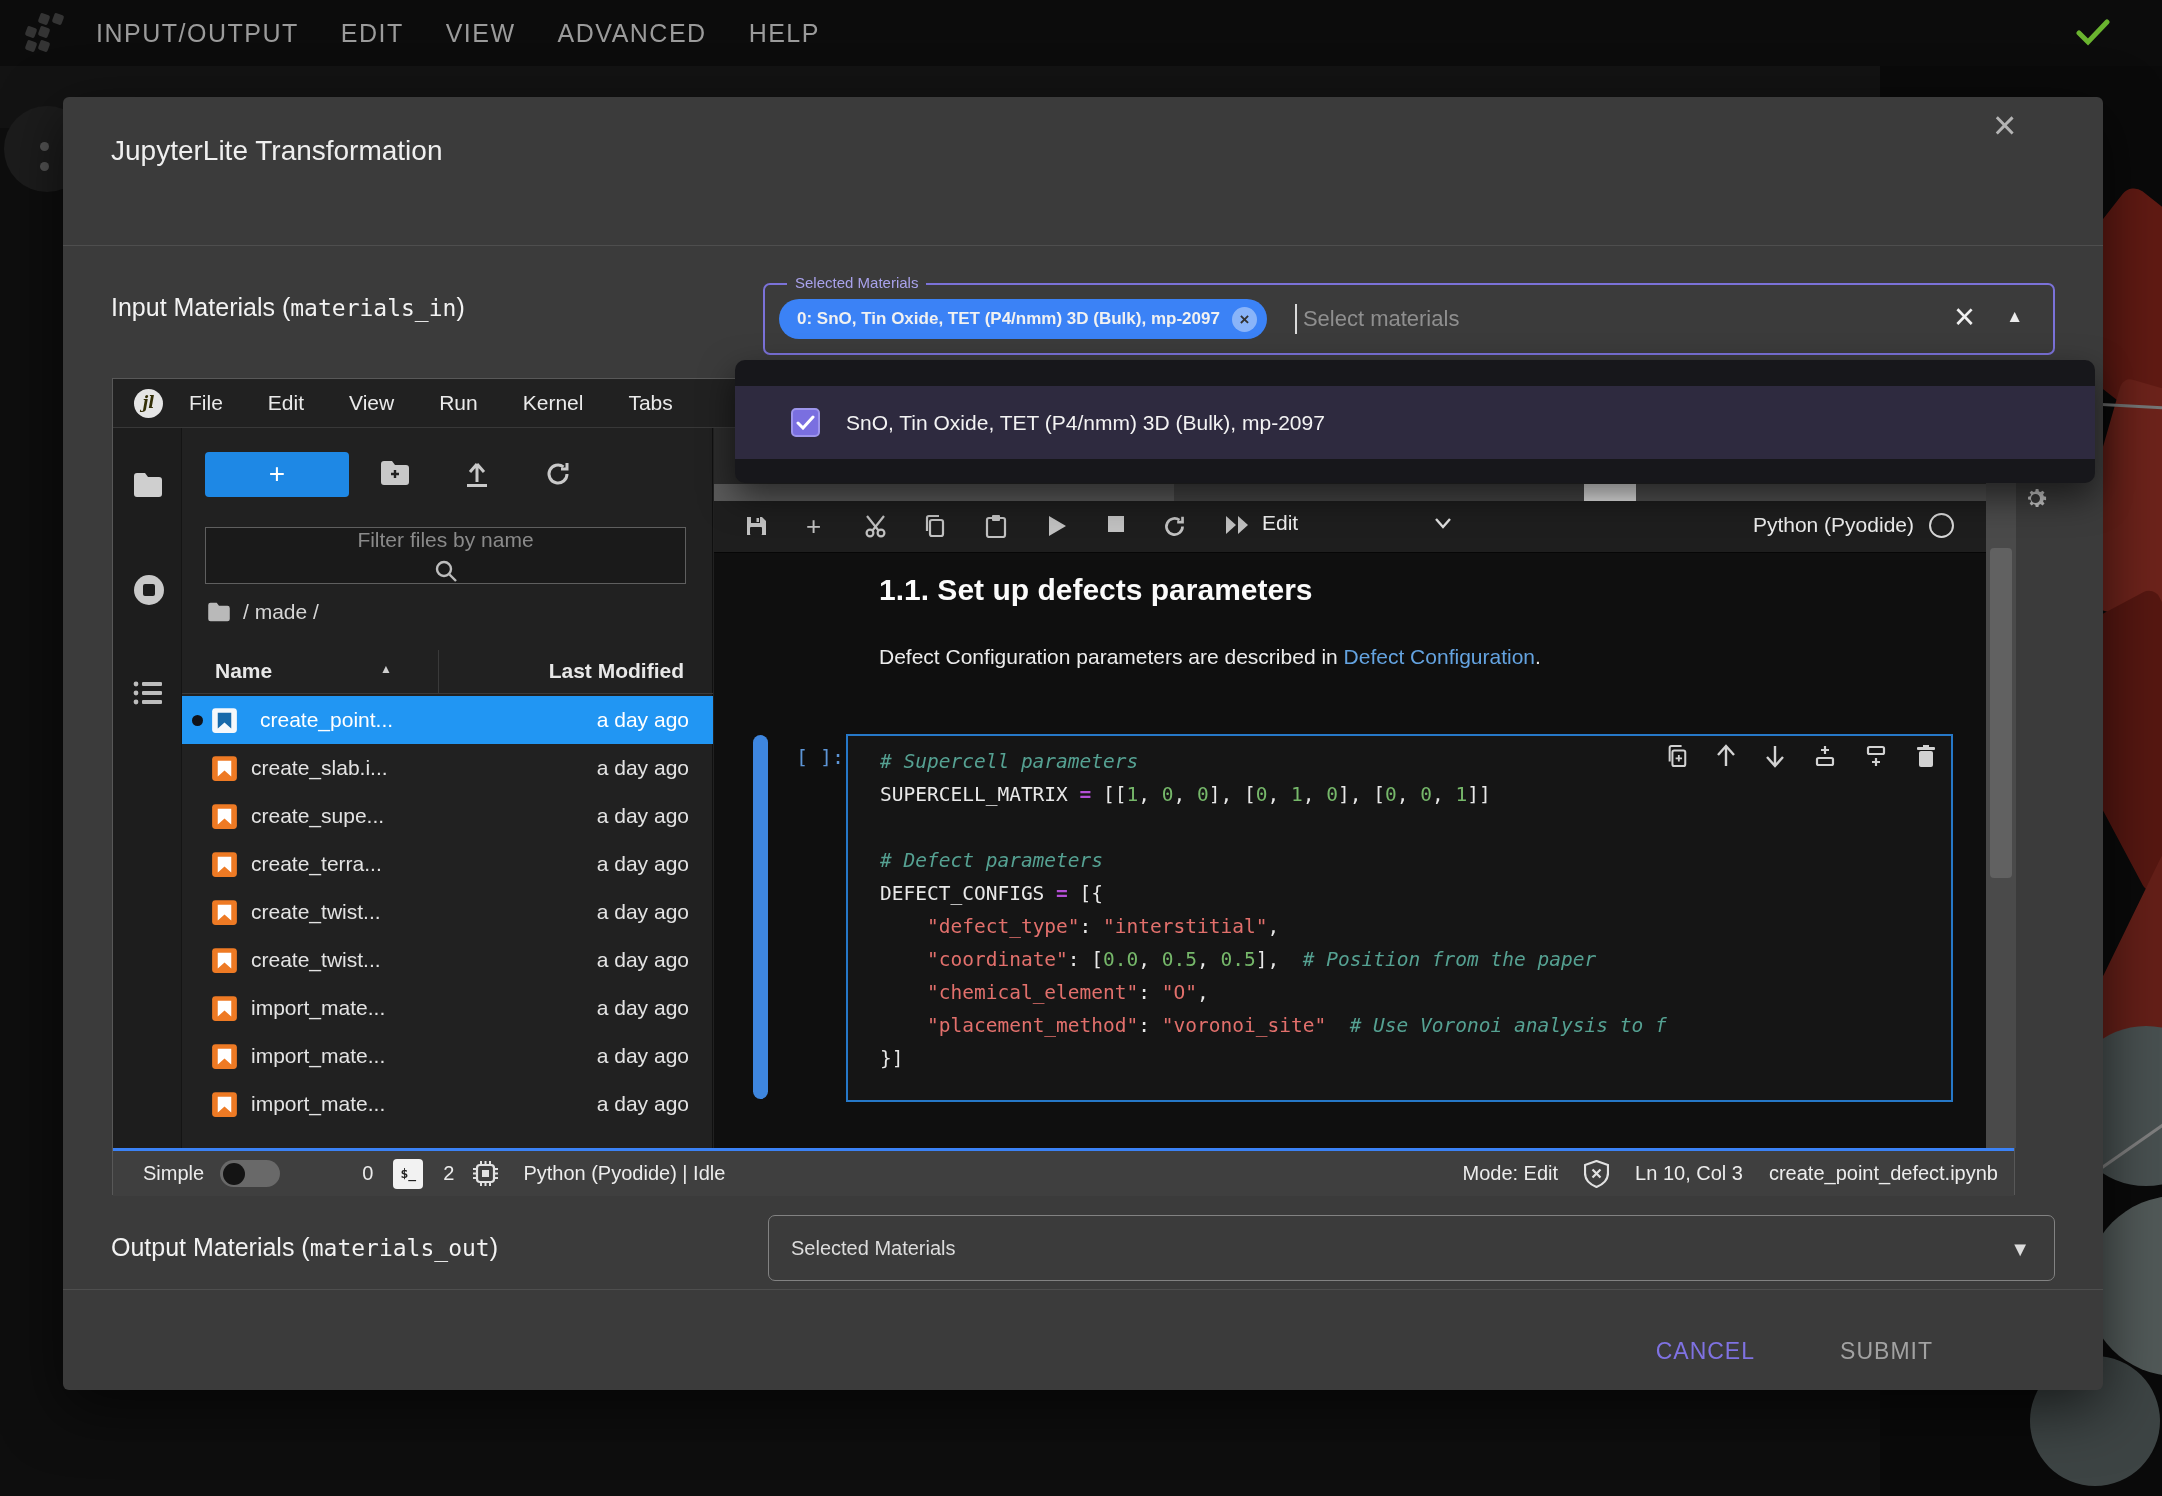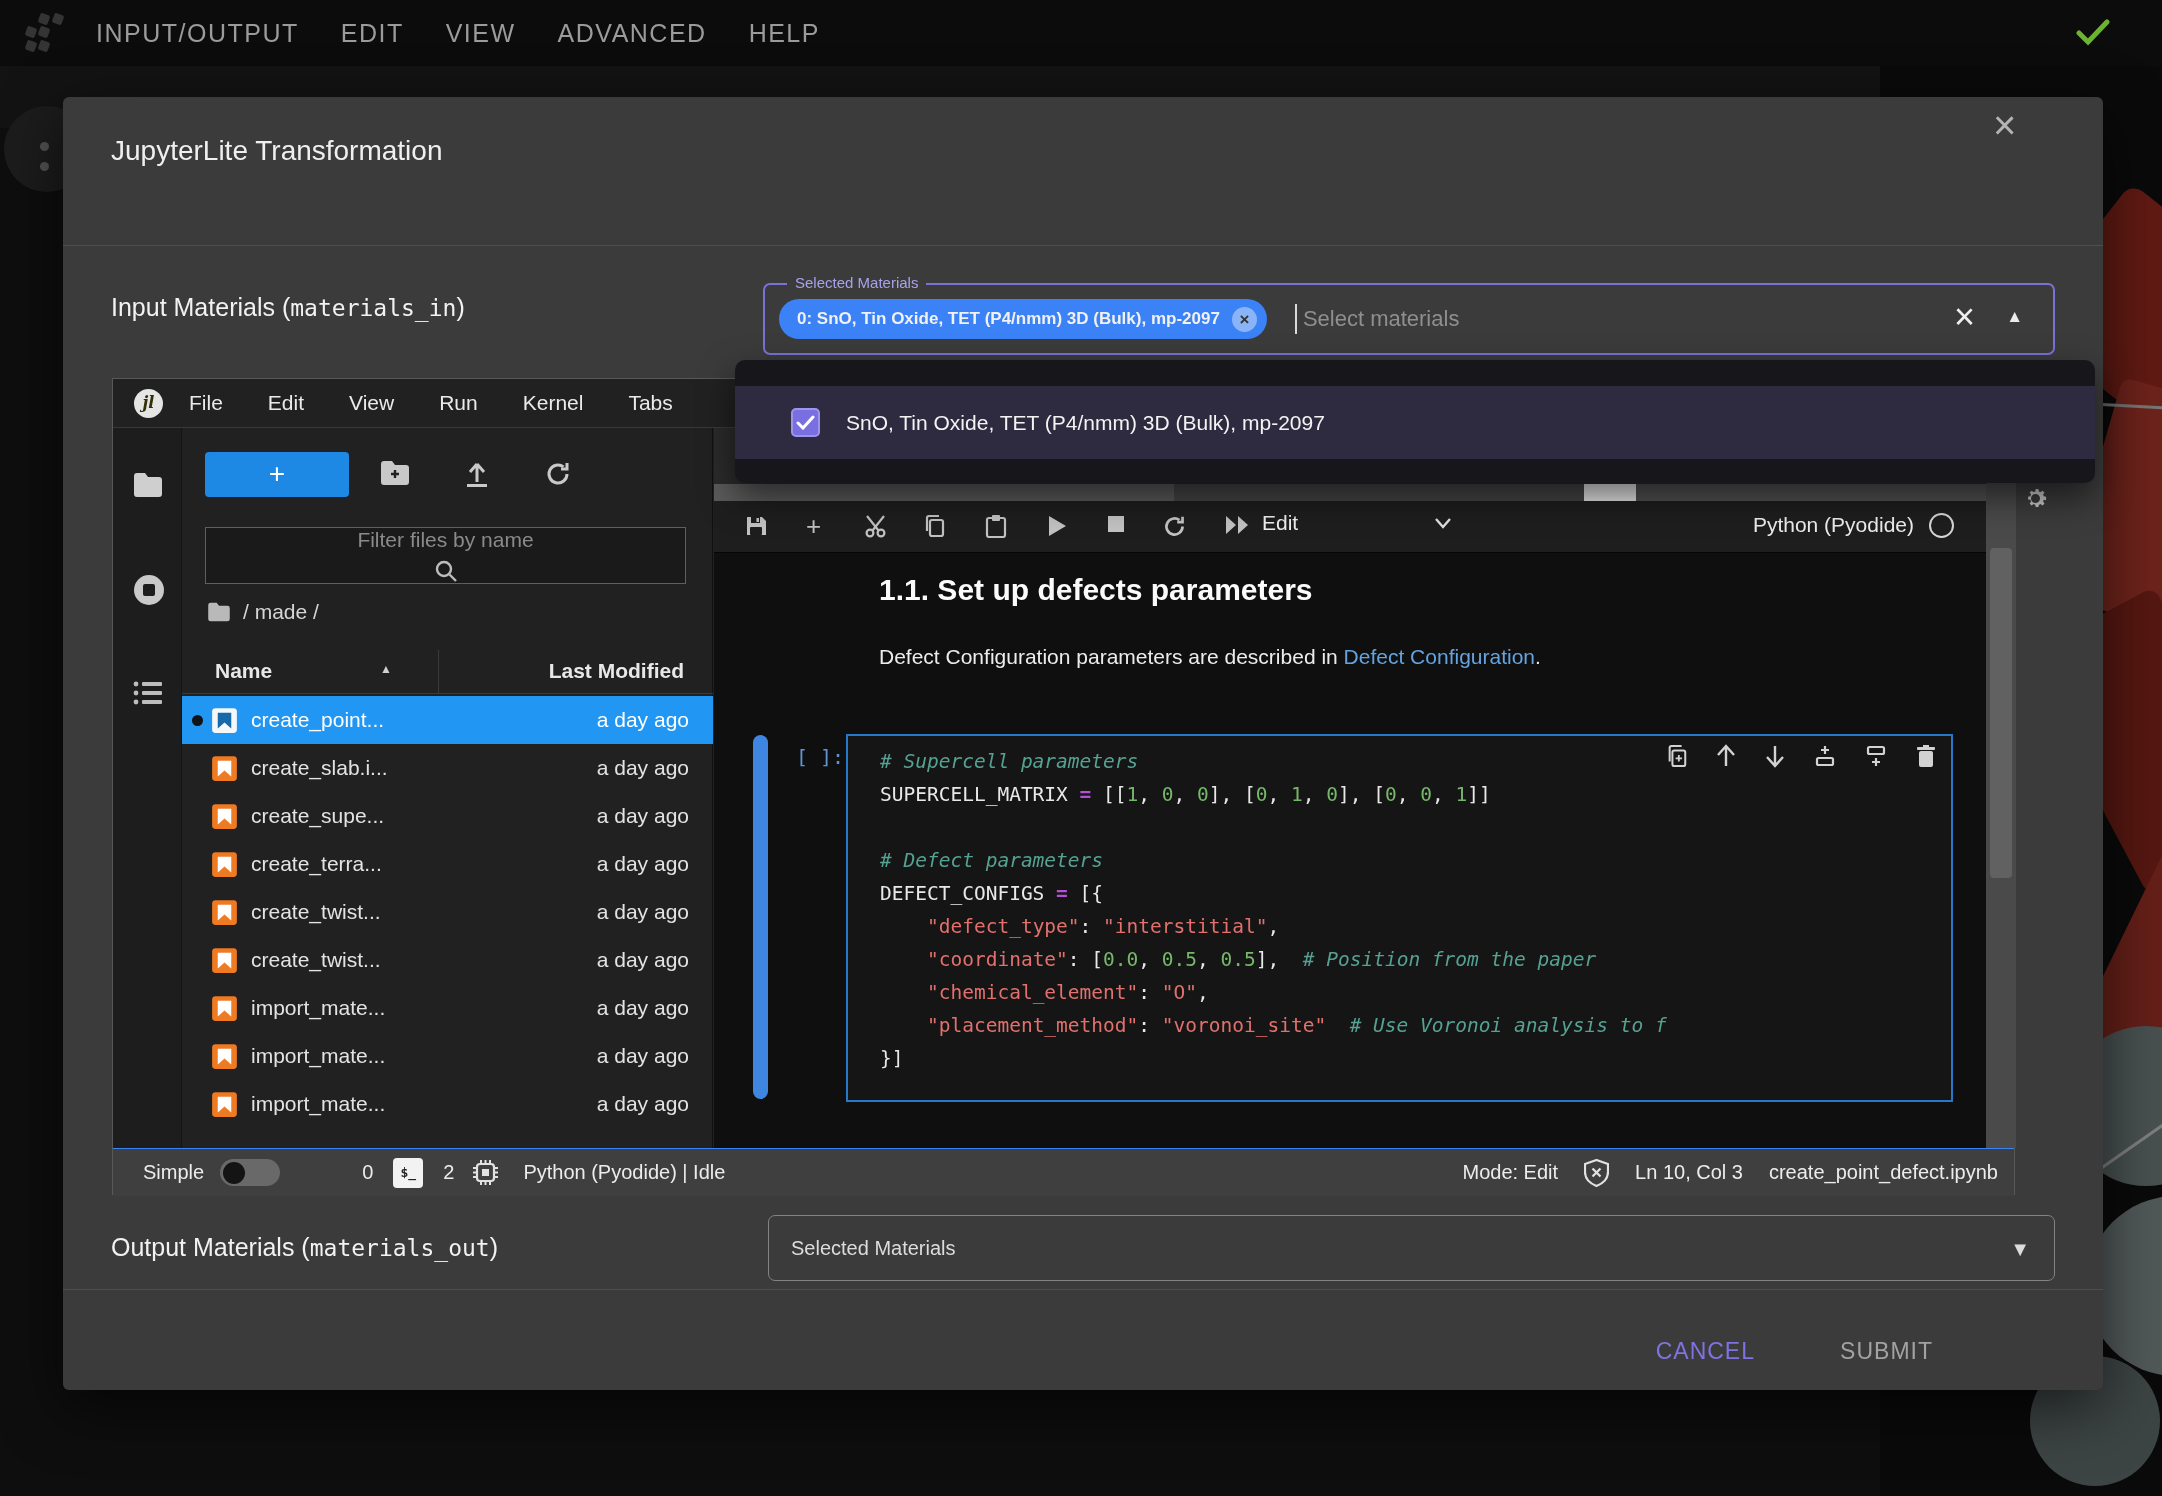--- a/index.html
+++ b/index.html
@@ -63,21 +63,21 @@
   .filter{position:absolute;left:23px;top:99px;width:481px;height:57px;background:#1a1a1a;border:1px solid #5f5f5f;box-sizing:border-box;display:flex;align-items:center;padding:0 14px;flex-direction:column;}
   .filter span{color:#8a8a8a;font-size:21px;flex:1;}
   .crumb{position:absolute;left:25px;top:172px;display:flex;align-items:center;gap:12px;color:#d6d6d6;font-size:21px;}
   .fhead{position:absolute;left:0;top:222px;width:531px;height:44px;border-bottom:1px solid #3a3a3a;box-sizing:border-box;color:#e8e8e8;font-weight:bold;font-size:21px;}
   .fhead .colname{position:absolute;left:33px;top:9px;}
   .fhead .sort{position:absolute;left:198px;top:12px;font-size:12px;color:#cfcfcf;}
   .fhead .coldiv{position:absolute;left:256px;top:0;width:1px;height:43px;background:#3a3a3a;}
   .fhead .colmod{position:absolute;right:29px;top:9px;}
   .flist{position:absolute;left:0;top:268px;width:531px;}
   .frow{position:relative;height:48px;display:flex;align-items:center;color:#e3e3e3;font-size:21px;cursor:pointer;}
-  .frow.sel{background:#2196f3;color:#fff;}
+  .frow.sel{background:#2196f3;color:#fff;gap:9px;}
   .rundot{position:absolute;left:10px;width:11px;height:11px;border-radius:50%;background:#10131a;}
   .nbicon{width:27px;height:27px;margin-left:29px;margin-right:13px;flex:none;}
   .nbicon svg{width:27px;height:27px;display:block;}
   .nbicon .bgrect{fill:#ee7a24;}
   .nbicon .glyph{fill:#ffffff;}
   .nbicon.nbsel .bgrect{fill:#f5f8fb;}
   .nbicon.nbsel .glyph{fill:#1769aa;}
   .fname{flex:1;white-space:nowrap;overflow:hidden;}
   .fmod{margin-right:24px;}
 
@@ -102,21 +102,21 @@
   .code{position:absolute;left:32px;top:9px;right:4px;font-family:"DejaVu Sans Mono",monospace;font-size:19.5px;line-height:33px;white-space:pre;overflow:hidden;}
   .tk-pln{color:#e8e8e8;}
   .tk-com{color:#55a192;font-style:italic;}
   .tk-str{color:#e2706c;}
   .tk-num{color:#76b86a;}
   .tk-op{color:#b44fd6;font-weight:bold;}
   .vscroll{position:absolute;left:1272px;top:0;width:30px;height:720px;background:#4a4a4a;cursor:pointer;}
   .vthumb{position:absolute;left:4px;top:120px;width:22px;height:330px;background:#616161;border-radius:4px;}
 
   
-  .statusbar{position:absolute;left:0;top:769px;width:1901px;height:48px;background:#3f3f3f;border-top:1px solid #3b82f6;box-sizing:border-box;display:flex;align-items:center;color:#ececec;font-size:20px;}
+  .statusbar{position:absolute;left:0;top:769px;width:1901px;height:48px;background:#3f3f3f;border-top:3px solid #3b82f6;box-sizing:border-box;display:flex;align-items:center;color:#ececec;font-size:20px;}
   .toggle{width:60px;height:27px;border-radius:14px;background:#696969;position:relative;margin-left:16px;cursor:pointer;}
   .knob{position:absolute;left:3px;top:2.5px;width:22px;height:22px;border-radius:50%;background:#141414;}
   .termico{width:30px;height:30px;background:#f2f2f2;border-radius:4px;color:#222;font-family:"DejaVu Sans Mono",monospace;font-size:13px;font-weight:bold;text-align:center;line-height:30px;}
   .sright{margin-left:auto;display:flex;align-items:center;gap:26px;margin-right:16px;}
 
   .gear{position:absolute;left:1959px;top:388px;color:#c9c9c9;z-index:11;cursor:pointer;}
 
   
   .outselect{position:absolute;left:705px;top:1118px;width:1287px;height:66px;border:1px solid #828282;border-radius:7px;box-sizing:border-box;display:flex;align-items:center;cursor:pointer;}
   .outselect span{margin-left:22px;color:#dcdcdc;font-size:20px;}

